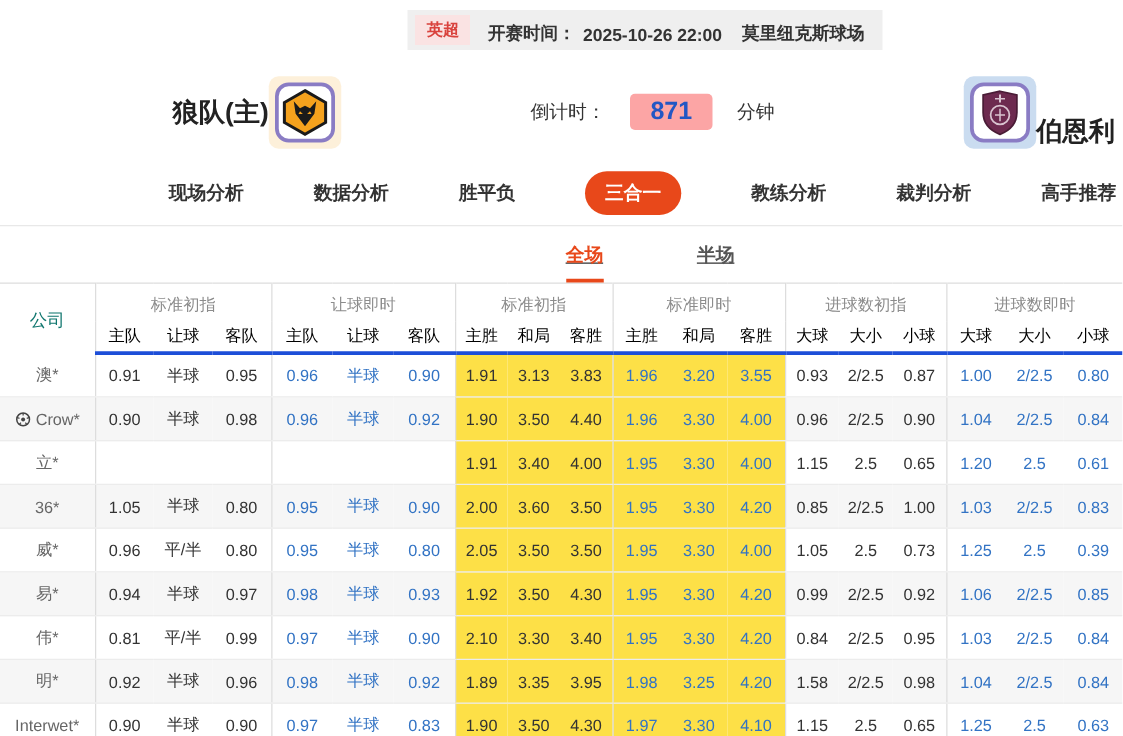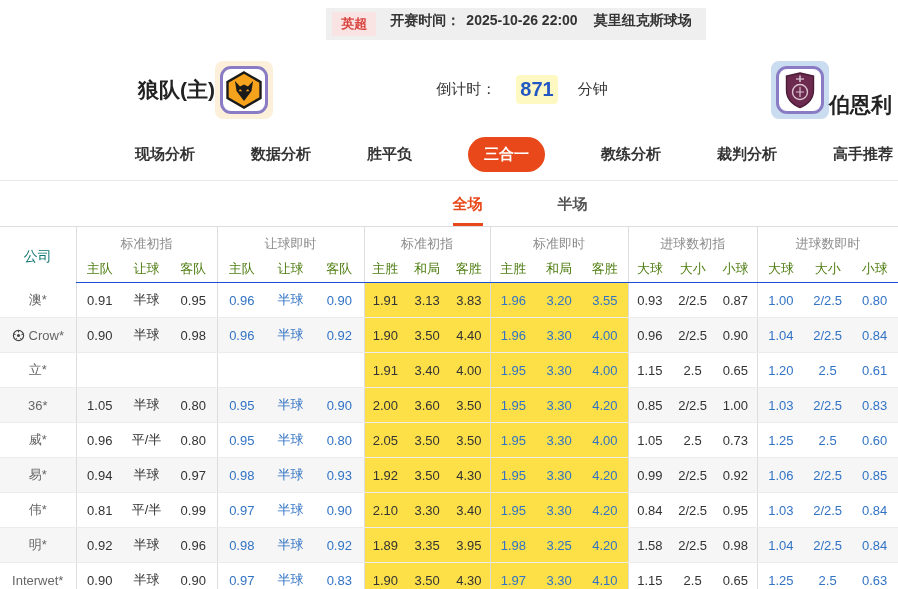--- a/index.html
+++ b/index.html
@@ -1,61 +1,61 @@
 <!DOCTYPE html>
 <html><head>
 <meta charset="utf-8">
 <style>
   * { margin:0; padding:0; box-sizing:border-box; }
   html,body { width:898px; height:589px; overflow:hidden; background:#fff;
     font-family:"Liberation Sans","DejaVu Sans",sans-serif; color:#333; }
 
   
   .topbar-row { display:flex; justify-content:center; padding-top:8px; }
-  .topbar { position:relative; left:67px; display:flex; align-items:flex-start;
+  .topbar { position:relative; left:67px; display:flex; align-items:flex-end;
     background:#efefef; padding:4px 14px 4px 6px; font-size:14px; font-weight:bold; color:#333; }
   .league-badge { background:#fae3e3; color:#d9433e; font-size:13px; font-weight:bold;
     padding:3px 9px; margin-right:14px; }
   .kickoff-label { margin-right:6px; }
   .venue { margin-left:16px; }
 
   
   .team-row { display:flex; align-items:center; margin-top:12px; height:75px; }
   .team-left { display:flex; align-items:center; gap:0; margin-left:138px; }
   .team-right { display:flex; align-items:flex-end; gap:0; margin-right:6px; }
   .team-name { font-size:21px; font-weight:bold; color:#222; white-space:nowrap; }
   .crest-outer { width:58px; height:58px; border-radius:8px; display:flex;
     align-items:center; justify-content:center; }
   .crest-outer.home { background:#fdf0da; }
   .crest-outer.away { background:#cadcf0; }
   .crest-inner { width:48px; height:48px; background:#fff; border:3px solid #8a7cc4;
     border-radius:11px; display:flex; align-items:center; justify-content:center; }
   .countdown { flex:1; display:flex; align-items:center; justify-content:center; gap:20px;
     font-size:15px; color:#333; }
-  .countdown-value { background:#fef9c3; color:#2257c4; font-size:20px; font-weight:bold;
-    padding:3px 4px; border-radius:4px; }
+  .countdown-value { background:#fca5a5; color:#2257c4; font-size:20px; font-weight:bold;
+    padding:3px 16px; border-radius:4px; }
 
   
   .nav-row { display:flex; justify-content:center; margin-top:10px; padding-bottom:8px;
     border-bottom:1px solid #e8e8e8; }
   .nav-inner { position:relative; left:65px; display:flex; align-items:center; gap:56px; }
   .nav-tab { font-size:15px; font-weight:bold; color:#333; cursor:pointer; white-space:nowrap; }
   .nav-tab.active { background:#e8481a; color:#fff; padding:8px 16px; border-radius:18px; }
 
   
   .subnav-row { display:flex; justify-content:center; padding-top:14px; }
-  .subnav-inner { position:relative; left:71px; display:flex; gap:75px; }
+  .subnav-inner { position:relative; left:71px; display:flex; gap:75px;text-decoration:underline; }
   .subnav-tab { font-size:15px; font-weight:bold; color:#555; padding-bottom:9px; cursor:pointer; }
   .subnav-tab.active { color:#e8481a; border-bottom:3px solid #e8481a; }
 
   
   table { width:898px; border-collapse:collapse; table-layout:fixed; border-top:1px solid #ddd; }
   th { font-weight:normal; color:#8c8c8c; font-size:13px; text-align:center; }
   .group-row th { height:30px; padding-top:4px; }
-  .sub-row th { height:26px; border-bottom:1px solid #1d4ed8; color:#4d7c0f; }
+  .sub-row th { height:26px; border-bottom:3px solid #1d4ed8; color:#000000; }
   th.company-h { font-size:14px; color:#0f766e; }
   .gs { border-left:1px solid #ddd; }
   tbody td { height:35px; text-align:center; font-size:13px; color:#333;
     border-bottom:1px solid #ececec; white-space:nowrap; }
   td.company { color:#666; }
   tbody tr.stripe td { background:#f6f6f6; }
   td.cyan, tbody tr.stripe td.cyan { background:#fde047; }
   td.blue { color:#3273c4; }
   .company-cell-inner { display:flex; align-items:center; justify-content:center; gap:4px; }
 </style>
@@ -288,21 +288,21 @@
         <td class="cyan">3.50</td>
         <td class="cyan">3.50</td>
         <td class="cyan blue gs">1.95</td>
         <td class="cyan blue">3.30</td>
         <td class="cyan blue">4.00</td>
         <td class="gs">1.05</td>
         <td>2.5</td>
         <td>0.73</td>
         <td class="blue gs">1.25</td>
         <td class="blue">2.5</td>
-        <td class="blue">0.60</td>
+        <td class="blue">0.39</td>
       </tr>
       <tr class="stripe">
         <td class="company">
           <div class="company-cell-inner">
             <span>易*</span>
           </div>
         </td>
         <td class="gs">0.94</td>
         <td>半球</td>
         <td>0.97</td>

